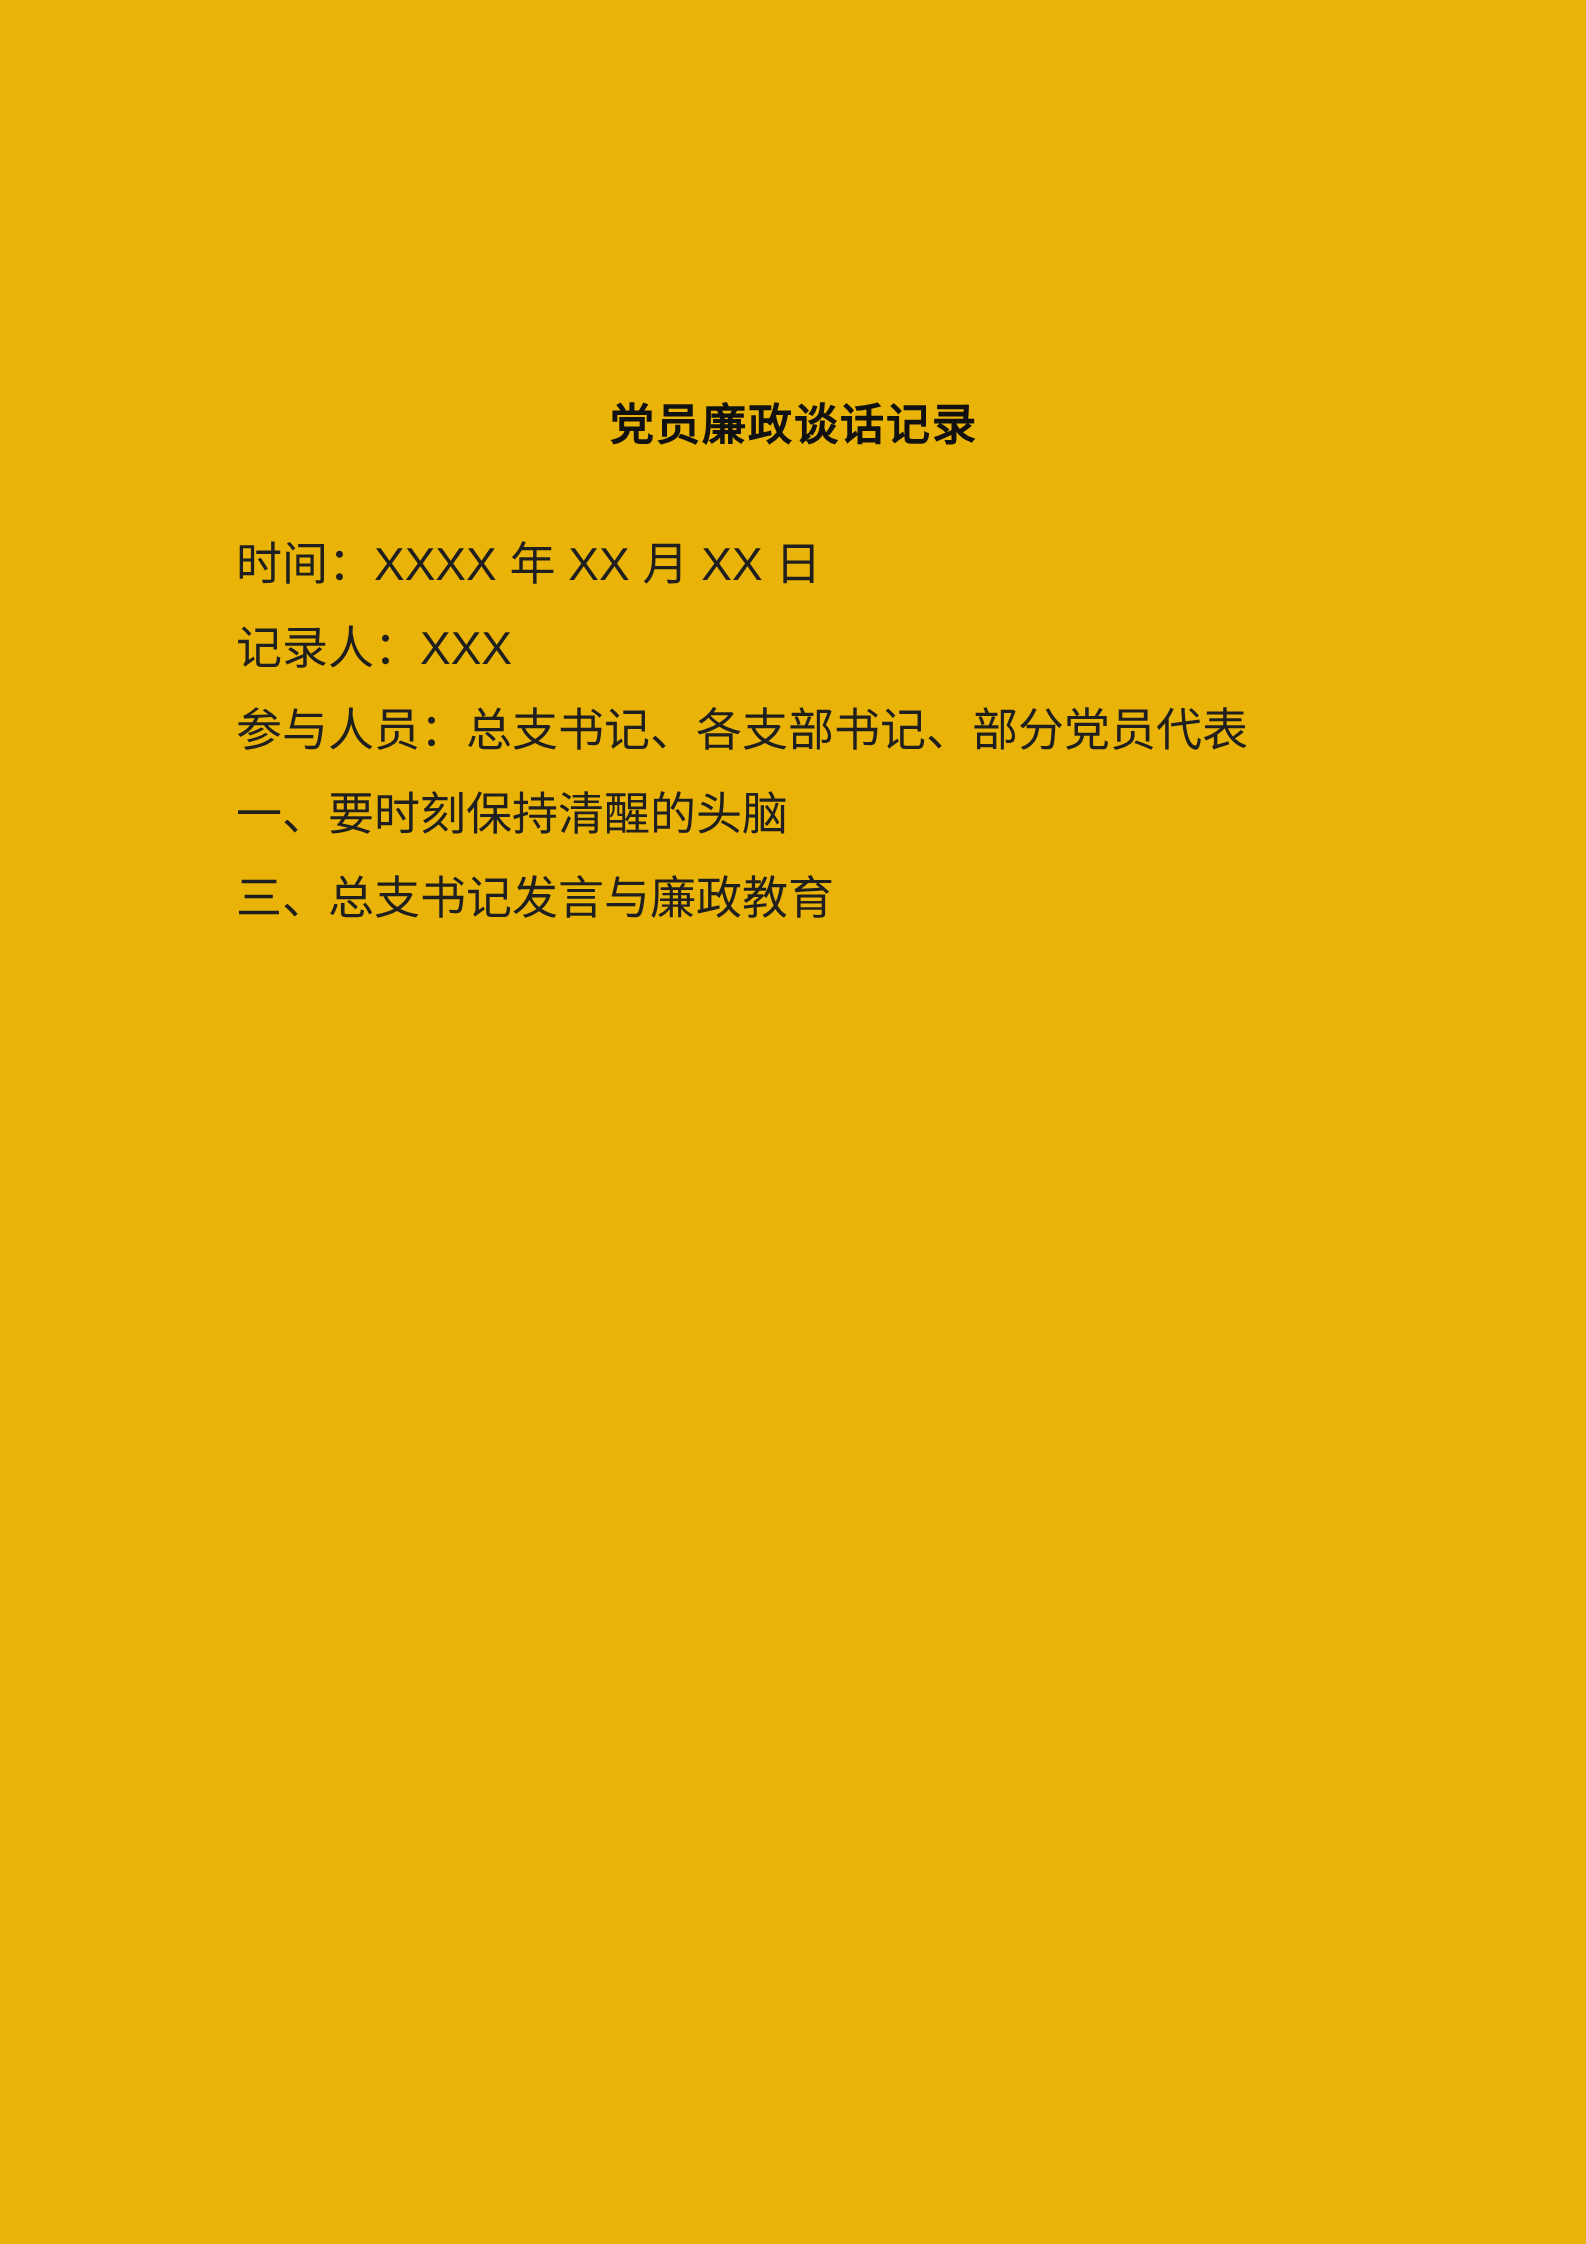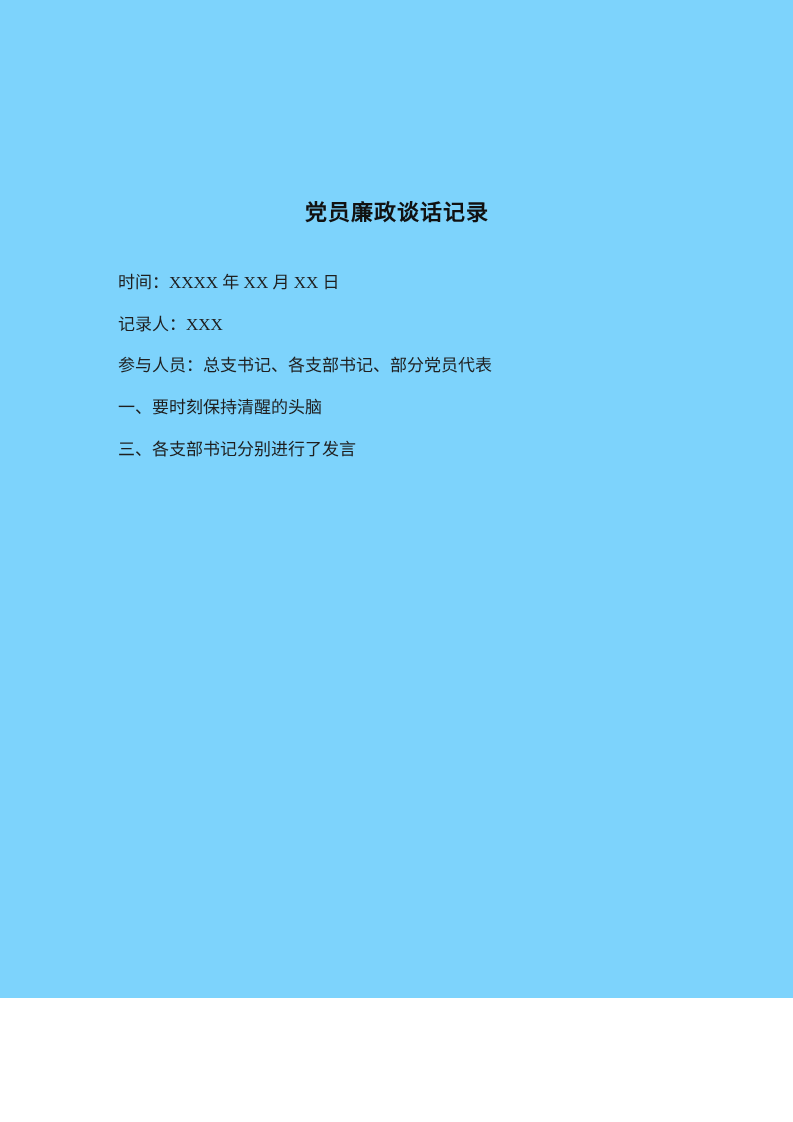--- a/index.html
+++ b/index.html
@@ -3,41 +3,41 @@
 <meta charset="utf-8">
 <style>
   html, body {
     margin: 0;
     padding: 0;
     background: #ffffff;
   }
   .page {
     position: relative;
     width: 793px;
-    height: 998px;
+    height: 1122px;
     margin: 0 auto;
-    background: #7dd3fc;
+    background: #eab308;
     box-sizing: border-box;
     padding: 192px 117px 0 118px;
     overflow: hidden;
     color: #1f1f1f;
-    font-family: Liberation Serif, serif;
+    font-family: Liberation Sans, sans-serif;
   }
   .doc-title {
     text-align: center;
     font-size: 22px;
     font-weight: bold;
     letter-spacing: 1px;
     line-height: 42px;
     color: #111111;
     margin: 0;
   }
   .doc-body {
     margin-top: 28px;
-    font-size: 17px;
+    font-size: 23px;
     line-height: 41.7px;
   }
   .doc-body p {
     margin: 0;
     padding: 0;
   }
   .para-meta, .para-heading {
     text-align: left;
   }
   .para-body {
@@ -52,15 +52,15 @@
   <h1 class="doc-title">党员廉政谈话记录</h1>
 
   <div class="doc-body">
     <p class="para-meta">时间：XXXX 年 XX 月 XX 日</p>
     <p class="para-meta">记录人：XXX</p>
     <p class="para-meta">参与人员：总支书记、各支部书记、部分党员代表</p>
 
     <p class="para-heading">一、要时刻保持清醒的头脑</p>
 
 
-    <p class="para-heading">三、各支部书记分别进行了发言</p>
+    <p class="para-heading">三、总支书记发言与廉政教育</p>
   </div>
 </div>
 
 </body></html>

